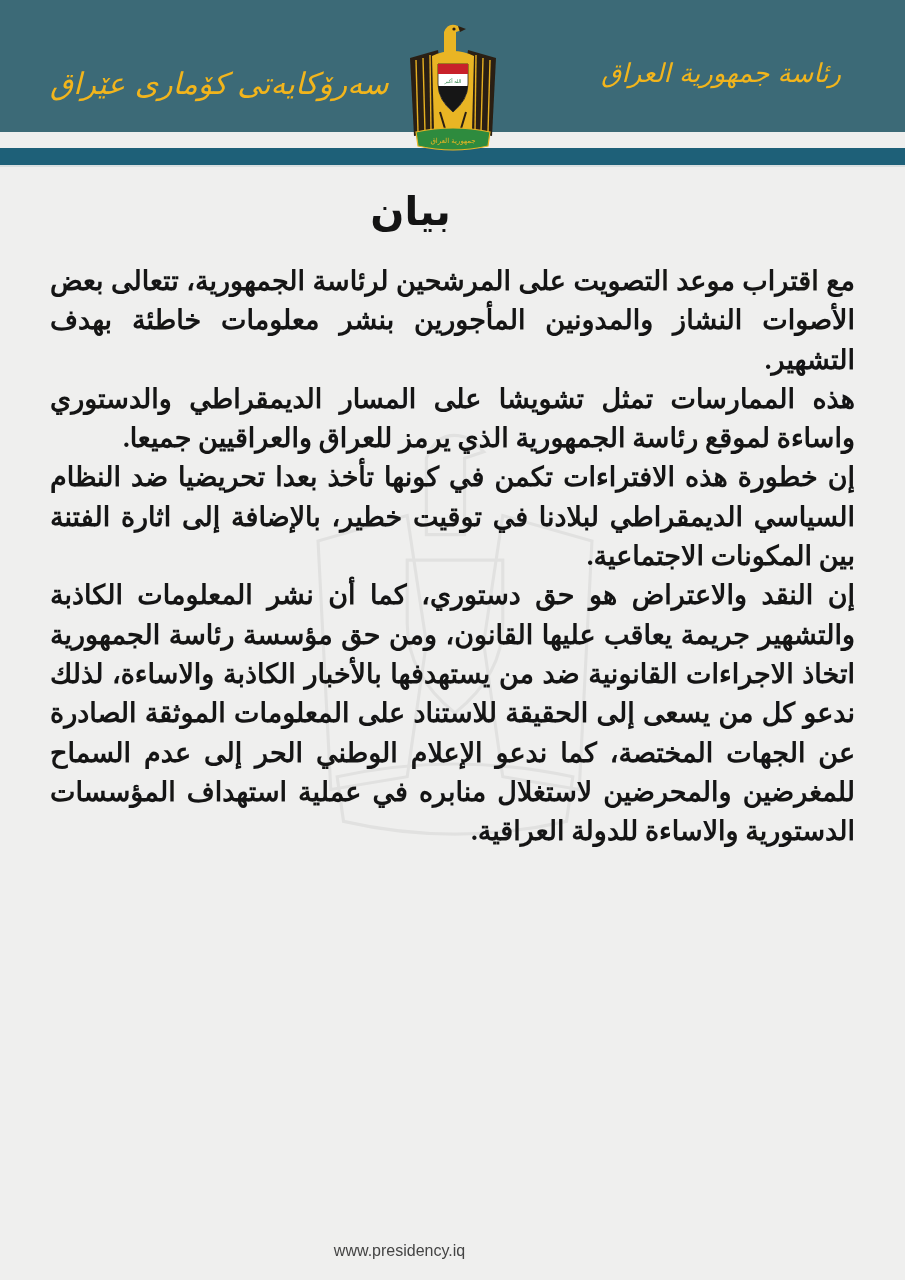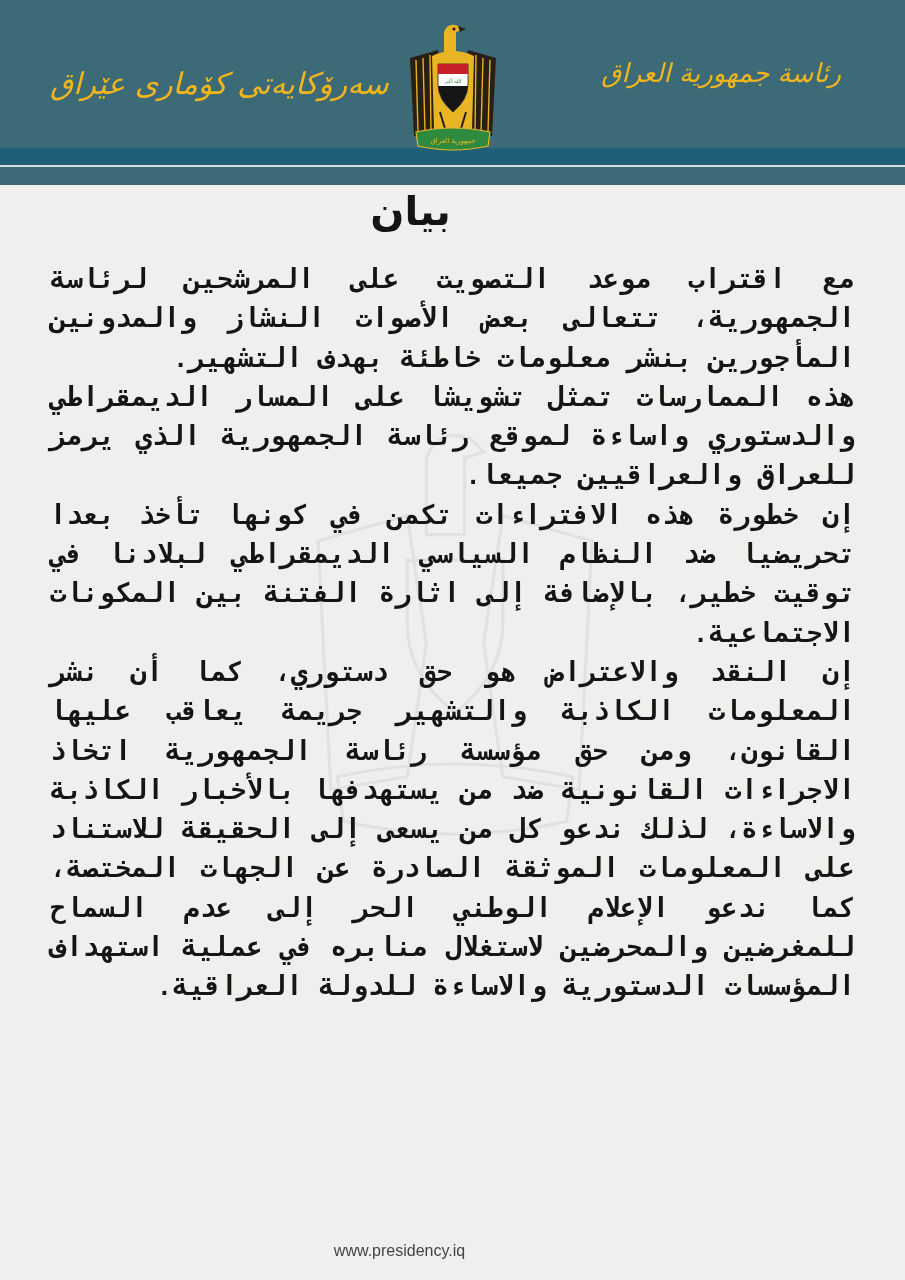--- a/index.html
+++ b/index.html
@@ -3,21 +3,21 @@
   <meta charset="utf-8">
   <style>
     * { box-sizing: border-box; margin: 0; padding: 0; }
     html, body { width: 905px; height: 1280px; overflow: hidden; }
     body {
       background: #efefee;
       font-family: "DejaVu Sans", sans-serif;
       position: relative;
     }
     .header {
-      position: absolute; left: 0; top: 0; width: 905px; height: 185px;
+      position: absolute; left: 0; top: 0; width: 905px; height: 132px;
       background: #3c6a77;
     }
     .header-band {
       position: absolute; left: 0; top: 148px; width: 905px; height: 17px;
       background: #1e6078;
     }
     .header-edge {
       position: absolute; left: 0; top: 165px; width: 905px; height: 2px;
       background: #d9dfe0;
     }
@@ -36,21 +36,21 @@
       opacity: 0.05;
     }
     .doc-heading {
       position: absolute; left: 0; top: 188px; width: 821px; text-align: center;
       font-family: "DejaVu Sans", sans-serif; font-weight: bold;
       font-size: 40px; color: #141414; direction: rtl;
     }
     .doc-body {
       position: absolute; left: 50px; top: 262px; width: 805px;
       direction: rtl; text-align: justify;
-      font-family: Liberation Mono, monospace; font-weight: bold;
+      font-family: Liberation Serif, serif; font-weight: bold;
       font-size: 27px; line-height: 39.3px; color: #151515;
     }
     .doc-body p { margin: 0; text-align-last: right; }
     .signature {
       position: absolute; left: 40px; top: 1160px; width: 410px;
       direction: rtl; text-align: center;
       font-family: "DejaVu Sans", sans-serif; font-weight: bold;
       font-size: 21px; line-height: 32px; color: #151515;
     }
     .signature .sig-org { text-align: left; padding-left: 6px; }

